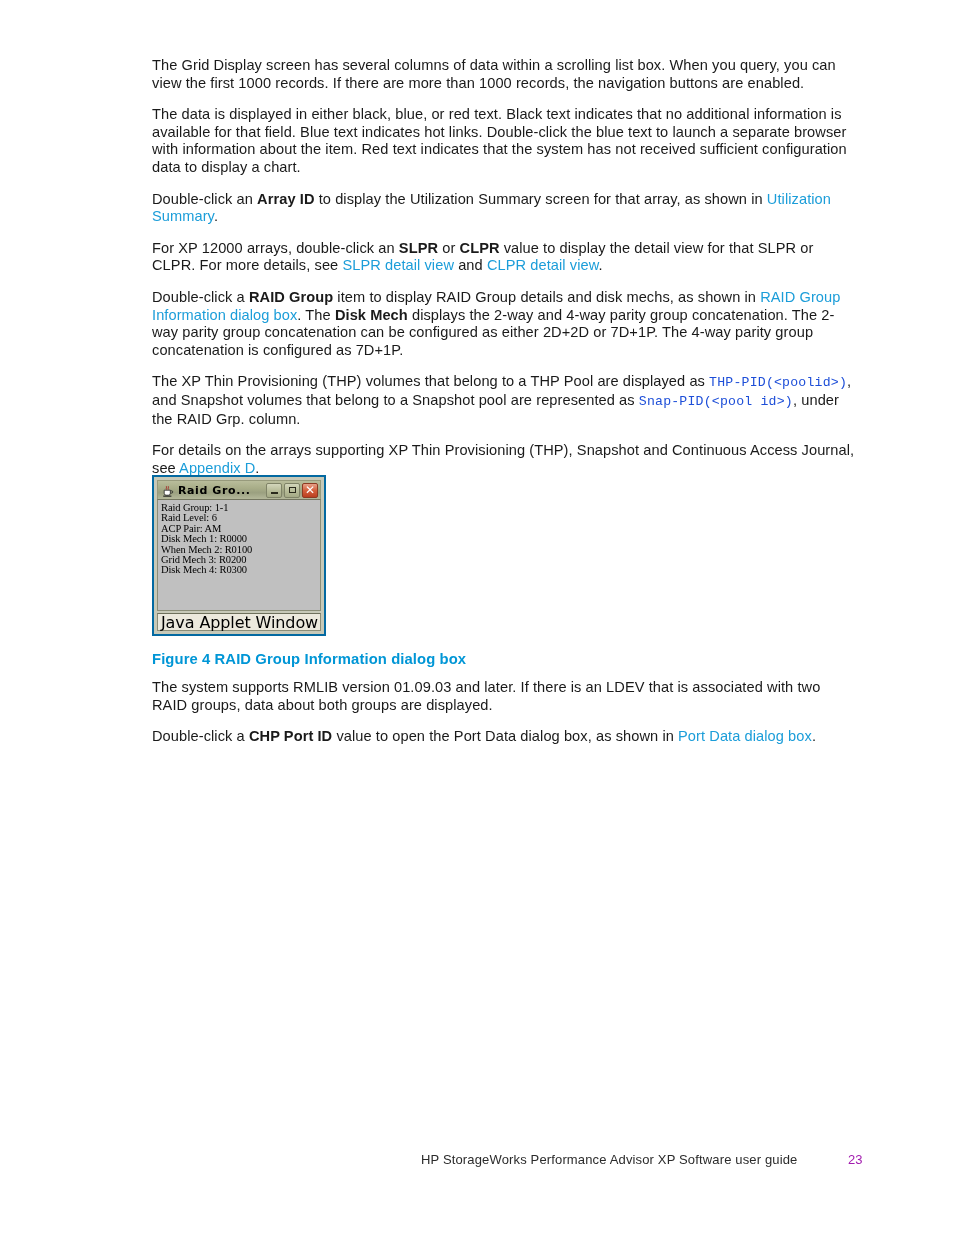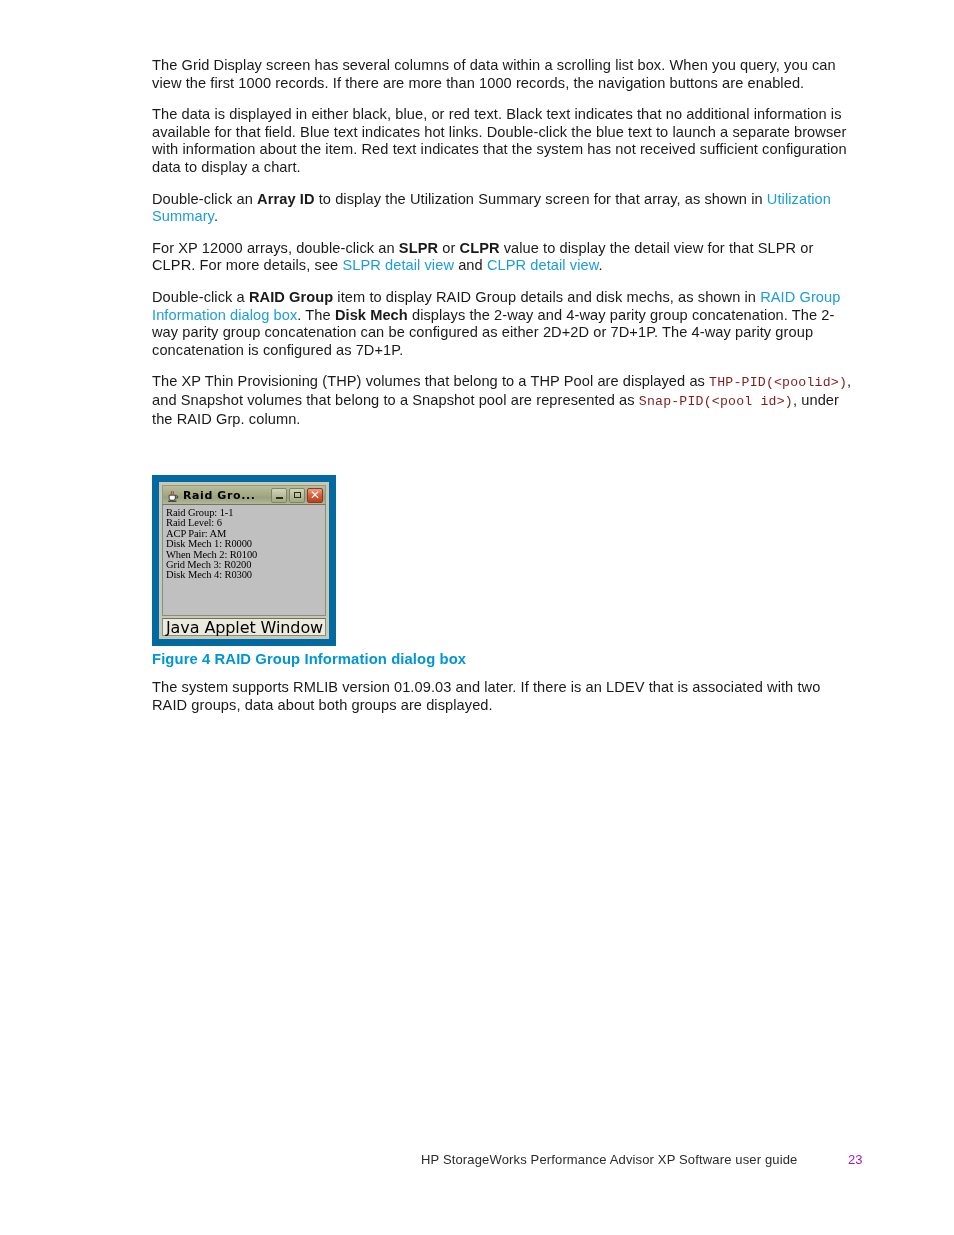--- a/index.html
+++ b/index.html
@@ -43,34 +43,34 @@
 
   .lnk {
     color: #1b9dd9;
     text-decoration: none;
   }
 
   .mono {
     font-family: "Liberation Mono", monospace;
     font-size: 13.2px;
     letter-spacing: 0.2px;
-    color: #7f1d1d;
+    color: #1d4ed8;
   }
 
   
   .figure-block {
     position: absolute;
     left: 152px;
     top: 475px;
   }
 
   .win {
     width: 164px;
     background: #c7c9b8;
-    border: 7px solid #0369a1;
+    border: 2px solid #0369a1;
     padding: 3px 3px 3px 3px;
     box-sizing: content-box;
     box-shadow: 0 0 0 0 transparent;
     font-family: "DejaVu Sans", sans-serif;
   }
 
   .win-titlebar {
     height: 19px;
     background: linear-gradient(to bottom, #b9bd9b 0%, #a8ad88 40%, #9ba080 65%, #b4b89a 100%);
     display: flex;
@@ -229,20 +229,21 @@
     <p class="body-para">The data is displayed in either black, blue, or red text.  Black text indicates that no additional information is available for that field.  Blue text indicates hot links.  Double-click the blue text to launch a separate browser with information about the item.  Red text indicates that the system has not received sufficient configuration data to display a chart.</p>
 
     <p class="body-para"><span>Double-click an </span><b>Array ID</b><span> to display the Utilization Summary screen for that array, as shown in </span><a class="lnk" href="#">Utilization Summary</a><span>.</span></p>
 
     <p class="body-para"><span>For XP 12000 arrays, double-click an </span><b>SLPR</b><span> or </span><b>CLPR</b><span> value to display the detail view for that SLPR or CLPR.  For more details, see </span><a class="lnk" href="#">SLPR detail view</a><span> and </span><a class="lnk" href="#">CLPR detail view</a><span>.</span></p>
 
     <p class="body-para"><span>Double-click a </span><b>RAID Group</b><span> item to display RAID Group details and disk mechs, as shown in </span><a class="lnk" href="#">RAID Group Information dialog box</a><span>.  The </span><b>Disk Mech</b><span> displays the 2-way and 4-way parity group concatenation.  The 2-way parity group concatenation can be configured as either 2D+2D or 7D+1P. The 4-way parity group concatenation is configured as 7D+1P.</span></p>
 
     <p class="body-para"><span>The XP Thin Provisioning (THP) volumes that belong to a THP Pool are displayed as </span><span class="mono">THP-PID(&lt;poolid&gt;)</span><span>, and Snapshot volumes that belong to a Snapshot pool are represented as </span><span class="mono">Snap-PID(&lt;pool id&gt;)</span><span>, under the RAID Grp.  column.</span></p>
 
+    <p class="body-para"><span>For details on the arrays supporting XP Thin Provisioning (THP), Snapshot and Continuous Access Journal, see </span><a class="lnk" href="#">Appendix D</a><span>.</span></p>
 
   </div>
 
   <div class="figure-block">
     <div class="win">
 
       <div class="win-titlebar">
         <span class="java-icon">
           <svg width="14" height="14" viewBox="0 0 14 14" xmlns="http://www.w3.org/2000/svg">
             <path d="M3.2 6.2h6.1v3.1a1.9 1.9 0 0 1-1.9 1.9H5.1a1.9 1.9 0 0 1-1.9-1.9V6.2z" fill="#ffffff" stroke="#222222" stroke-width="0.8"></path>
@@ -281,20 +282,21 @@
       </div>
 
     </div>
   </div>
 
   <div class="caption">Figure 4 RAID Group Information dialog box</div>
 
   <div class="post-figure">
     <p class="body-para">The system supports RMLIB version 01.09.03 and later.  If there is an LDEV that is associated with two RAID groups, data about both groups are displayed.</p>
 
+    <p class="body-para"><span>Double-click a </span><b>CHP Port ID</b><span> value to open the Port Data dialog box, as shown in </span><a class="lnk" href="#">Port Data dialog box</a><span>.</span></p>
   </div>
 
   <div class="footer">
     <span class="footer-title">HP StorageWorks Performance Advisor XP Software user guide</span>
     <span class="footer-page">23</span>
   </div>
 
 </div>
 
 </body></html>

